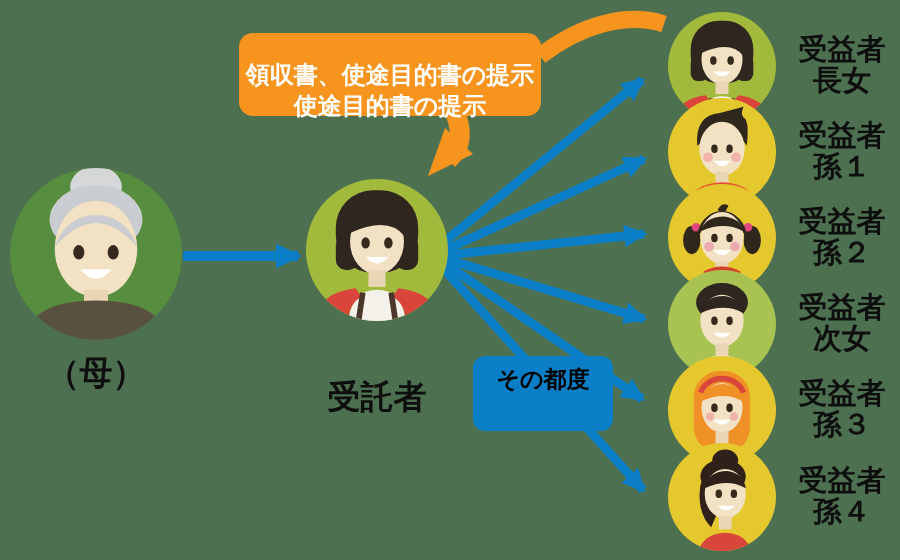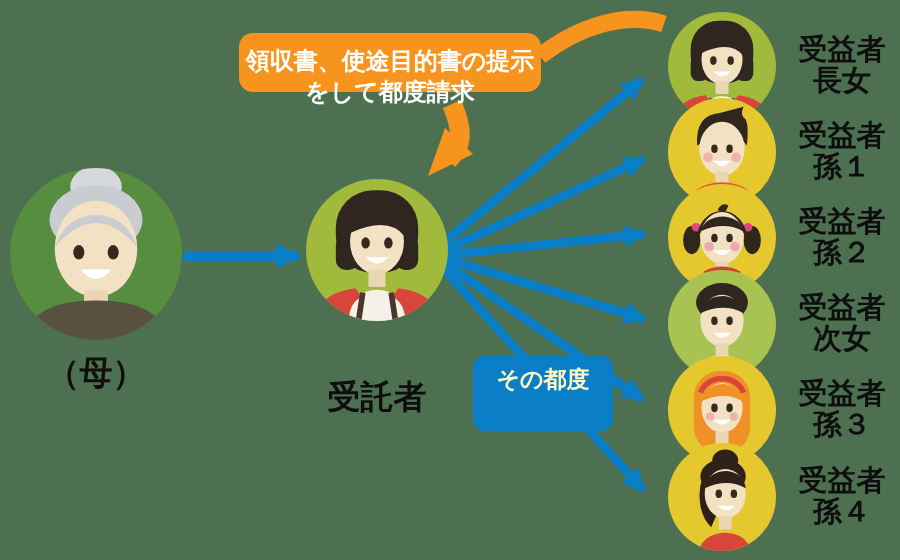--- a/index.html
+++ b/index.html
@@ -5,26 +5,26 @@
   html,body{margin:0;padding:0;}
   body{font-family:"Liberation Sans",sans-serif;}
   #canvas{position:relative;width:900px;height:560px;background:#4d7150;overflow:hidden;}
   .abs{position:absolute;}
   svg{display:block;}
   #arrow-layer{position:absolute;left:0;top:0;z-index:1;}
   .avatar-circle{position:absolute;border-radius:50%;overflow:hidden;z-index:2;}
   .role-label{position:absolute;z-index:3;text-align:center;color:#0e0e0e;font-weight:600;}
   .big-label{font-size:33px;line-height:42px;}
   .ben-label{font-size:29px;line-height:31px;width:120px;left:782px;}
-  #request-bubble{position:absolute;left:239px;top:33px;width:302px;height:59px;
+  #request-bubble{position:absolute;left:239px;top:33px;width:302px;height:83px;
     background:#f7941d;border-radius:14px;z-index:4;text-align:center;
-    color:#ffffff;font-weight:bold;font-size:24px;line-height:31px;padding-top:12px;box-sizing:border-box;}
+    color:#ffffff;font-weight:bold;font-size:24px;line-height:31px;padding-top:26px;box-sizing:border-box;}
   #payment-box{position:absolute;left:473px;top:356px;width:140px;height:75px;
     background:#0a7ec7;border-radius:12px;z-index:5;text-align:center;
-    color:#fef9c3;font-weight:bold;font-size:23px;line-height:29px;padding-top:9px;box-sizing:border-box;}
+    color:#000000;font-weight:bold;font-size:23px;line-height:29px;padding-top:9px;box-sizing:border-box;}
 </style>
 </head>
 <body>
 
 <div id="canvas">
 
   <svg id="arrow-layer" width="900" height="560" viewBox="0 0 900 560">
     <defs>
       <marker id="bh" markerUnits="strokeWidth" markerWidth="3" markerHeight="3" refX="2.2" refY="1.25" orient="auto">
         <path d="M0,0 L2.6,1.25 L0,2.5 Z" fill="#0a7ec7"></path>
@@ -206,20 +206,20 @@
     <div>受益者</div>
     <div>孫３</div>
   </div>
   <div class="role-label ben-label abs" style="top:465px;">
     <div>受益者</div>
     <div>孫４</div>
   </div>
 
   <div id="request-bubble" style="background-color: rgb(247, 148, 29);">
     <div>領収書、使途目的書の提示</div>
-    <div>をして都度請求</div>
+    <div>使途目的書の提示</div>
   </div>
 
   <div id="payment-box" style="background-color: rgb(10, 126, 199);">
     <div>その都度</div>
   </div>
 
 </div>
 
 </body></html>

